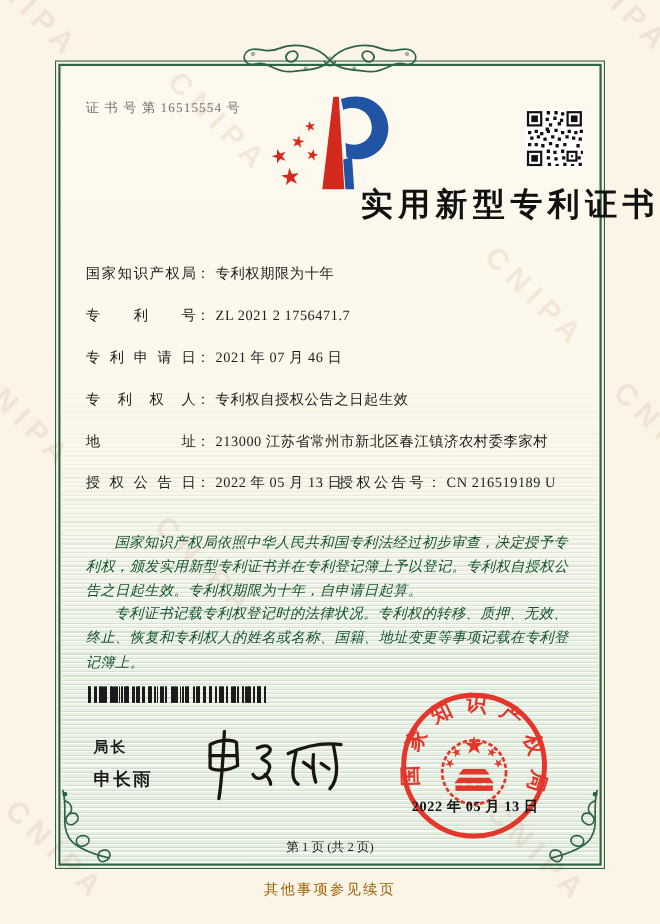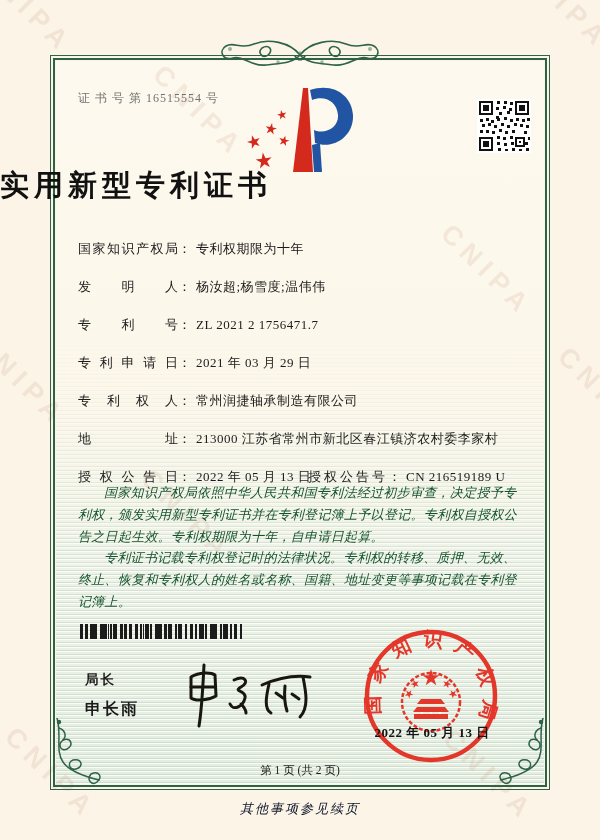--- a/index.html
+++ b/index.html
@@ -36,21 +36,21 @@
     border:1px solid #2e6347; z-index:3; pointer-events:none;
   }
   .frame-inner { position:absolute; inset:2px; border:2px solid #2e6347; }
   .ornament { position:absolute; z-index:4; }
   .content { position:absolute; z-index:5; }
 
   .cert-no { left:78px; top:90px; font-size:12px; letter-spacing:1px; color:#737373; }
   .logo { left:242px; top:84px; }
   .qr { left:477px; top:99px; }
   .title {
-    left:0; right:0; top:166px; text-align:left;
+    left:0; right:0; top:166px; text-align:right;
     font-size:29px; font-weight:bold; letter-spacing:5px; color:#111;
   }
   .fields { left:78px; top:240px; width:446px; font-size:13px; }
   .frow { position:relative; margin-bottom:21px; line-height:17px; white-space:nowrap; }
   .flabel {
     display:inline-block; width:100px;
     text-align:justify; text-align-last:justify; text-justify:inter-character;
     vertical-align:top;
   }
   .fcolon { display:inline-block; }
@@ -72,21 +72,21 @@
   .sign-title { left:85px; top:671px; font-family:"Liberation Sans","DejaVu Sans",sans-serif;
     font-weight:bold; font-size:13.5px; letter-spacing:2px; color:#1b1b1b; }
   .sign-name  { left:85px; top:699px; font-family:"Liberation Sans","DejaVu Sans",sans-serif;
     font-weight:bold; font-size:16px; letter-spacing:2px; color:#1b1b1b; }
   .signature { left:168px; top:646px; }
   .seal { left:361px; top:626px; }
   .seal-date { left:364px; top:724px; width:136px; text-align:center; z-index:6;
     font-size:13px; font-weight:600; color:#141414; letter-spacing:.5px; }
   .page-num { left:0; right:0; top:763px; text-align:center; font-size:11.5px; color:#222; }
   .cont-note { left:0; right:0; top:800px; text-align:center; font-size:13px;
-    font-style:italic; letter-spacing:2px; color:#0f172a; }
+    letter-spacing:2px; color:#a16207; }
 </style>
 </head>
 <body>
 
 <div class="page">
 
   <div class="inner-bg"></div>
 
   <span class="wm" style="left:-32px;top:-8px">CNIPA</span>
   <span class="wm" style="left:140px;top:96px">CNIPA</span>
@@ -189,30 +189,27 @@
     <rect x="42" y="42" width="2" height="2" fill="#111"></rect>
   </svg>
 
   <div class="content title">实用新型专利证书</div>
 
   <div class="content fields">
     <div class="frow">
       <span class="flabel">国家知识产权局</span><span class="fcolon">：</span><span class="fvalue">专利权期限为十年</span>
     </div>
     <div class="frow">
-      <span class="flabel">发明人</span><span class="fcolon">：</span><span class="fvalue">杨汝超;杨雪度;温伟伟</span>
-    </div>
-    <div class="frow">
       <span class="flabel">专利号</span><span class="fcolon">：</span><span class="fvalue">ZL 2021 2 1756471.7</span>
     </div>
     <div class="frow">
-      <span class="flabel">专利申请日</span><span class="fcolon">：</span><span class="fvalue">2021 年 03 月 29 日</span>
-    </div>
-    <div class="frow">
-      <span class="flabel">专利权人</span><span class="fcolon">：</span><span class="fvalue">常州润捷轴承制造有限公司</span>
+      <span class="flabel">专利申请日</span><span class="fcolon">：</span><span class="fvalue">2021 年 07 月 46 日</span>
+    </div>
+    <div class="frow">
+      <span class="flabel">专利权人</span><span class="fcolon">：</span><span class="fvalue">专利权自授权公告之日起生效</span>
     </div>
     <div class="frow">
       <span class="flabel">地址</span><span class="fcolon">：</span><span class="fvalue">213000 江苏省常州市新北区春江镇济农村委李家村</span>
     </div>
     <div class="frow">
       <span class="flabel">授权公告日</span><span class="fcolon">：</span><span class="fvalue">2022 年 05 月 13 日</span>
       <span class="fpair2">
         <span class="flabel2">授权公告号</span><span class="fcolon">：</span><span class="fvalue">CN 216519189 U</span>
       </span>
     </div>

